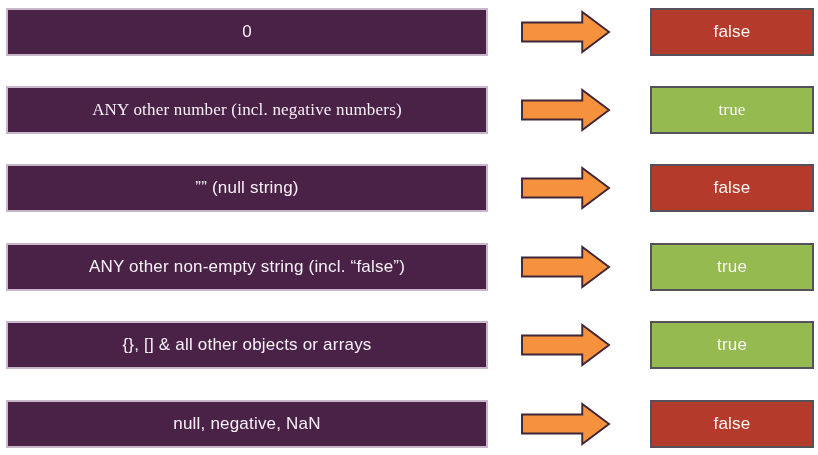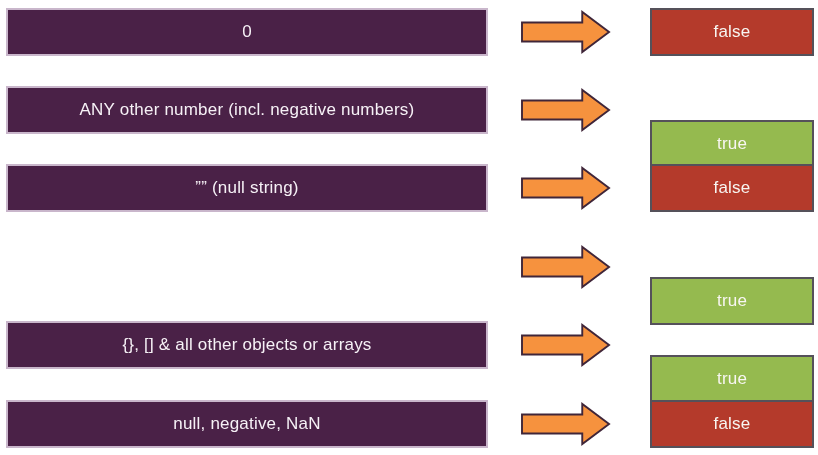--- a/index.html
+++ b/index.html
@@ -6,21 +6,21 @@
   .canvas {
     position: relative;
     width: 818px;
     height: 455px;
     background: #ffffff;
     font-family: "Liberation Sans", sans-serif;
     overflow: hidden;
   }
   .row { position: absolute; left: 0; width: 818px; height: 48px; }
   .row.r0 { top: 8px; }
-  .row.r1 { top: 86px; }
+  .row.r1 { top: 86px; font-family: Liberation Serif, serif; }
   .row.r2 { top: 164px; }
   .row.r3 { top: 243px; }
   .row.r4 { top: 321px; text-align: center; }
   .row.r5 { top: 400px; }
 
   .input-box {
     position: absolute;
     left: 6px; top: 0;
     width: 482px; height: 48px;
     box-sizing: border-box;
@@ -50,21 +50,21 @@
     position: absolute;
     left: 650px; top: 0;
     width: 164px; height: 48px;
     box-sizing: border-box;
     border: 2px solid #55515a;
     display: flex; align-items: center; justify-content: center;
     color: #f8f6f2;
     font-size: 17px;
     letter-spacing: 0.2px;
   }
-  .result-box.true  { background: var(--true-bg, #95ba4f); margin-top: 34px; }
+  .result-box.true  { background: var(--true-bg, #95ba4f); }
   .result-box.false { background: var(--false-bg, #b43a2b); }
 </style>
 </head>
 <body>
 
 <div class="canvas">
 
   <div class="row r0">
     <div class="input-box">
       <span>0</span>
@@ -95,20 +95,23 @@
     </div>
     <svg class="arrow-icon" viewBox="0 0 94 46" aria-hidden="true">
       <polygon points="1,13 64,13 64,2 92,23 64,44 64,33 1,33"></polygon>
     </svg>
     <div class="result-box false">
       <span>false</span>
     </div>
   </div>
 
   <div class="row r3">
+    <div class="input-box">
+      <span>ANY other non-empty string (incl. “false”)</span>
+    </div>
     <svg class="arrow-icon" viewBox="0 0 94 46" aria-hidden="true">
       <polygon points="1,13 64,13 64,2 92,23 64,44 64,33 1,33"></polygon>
     </svg>
     <div class="result-box true">
       <span>true</span>
     </div>
   </div>
 
   <div class="row r4">
     <div class="input-box">

